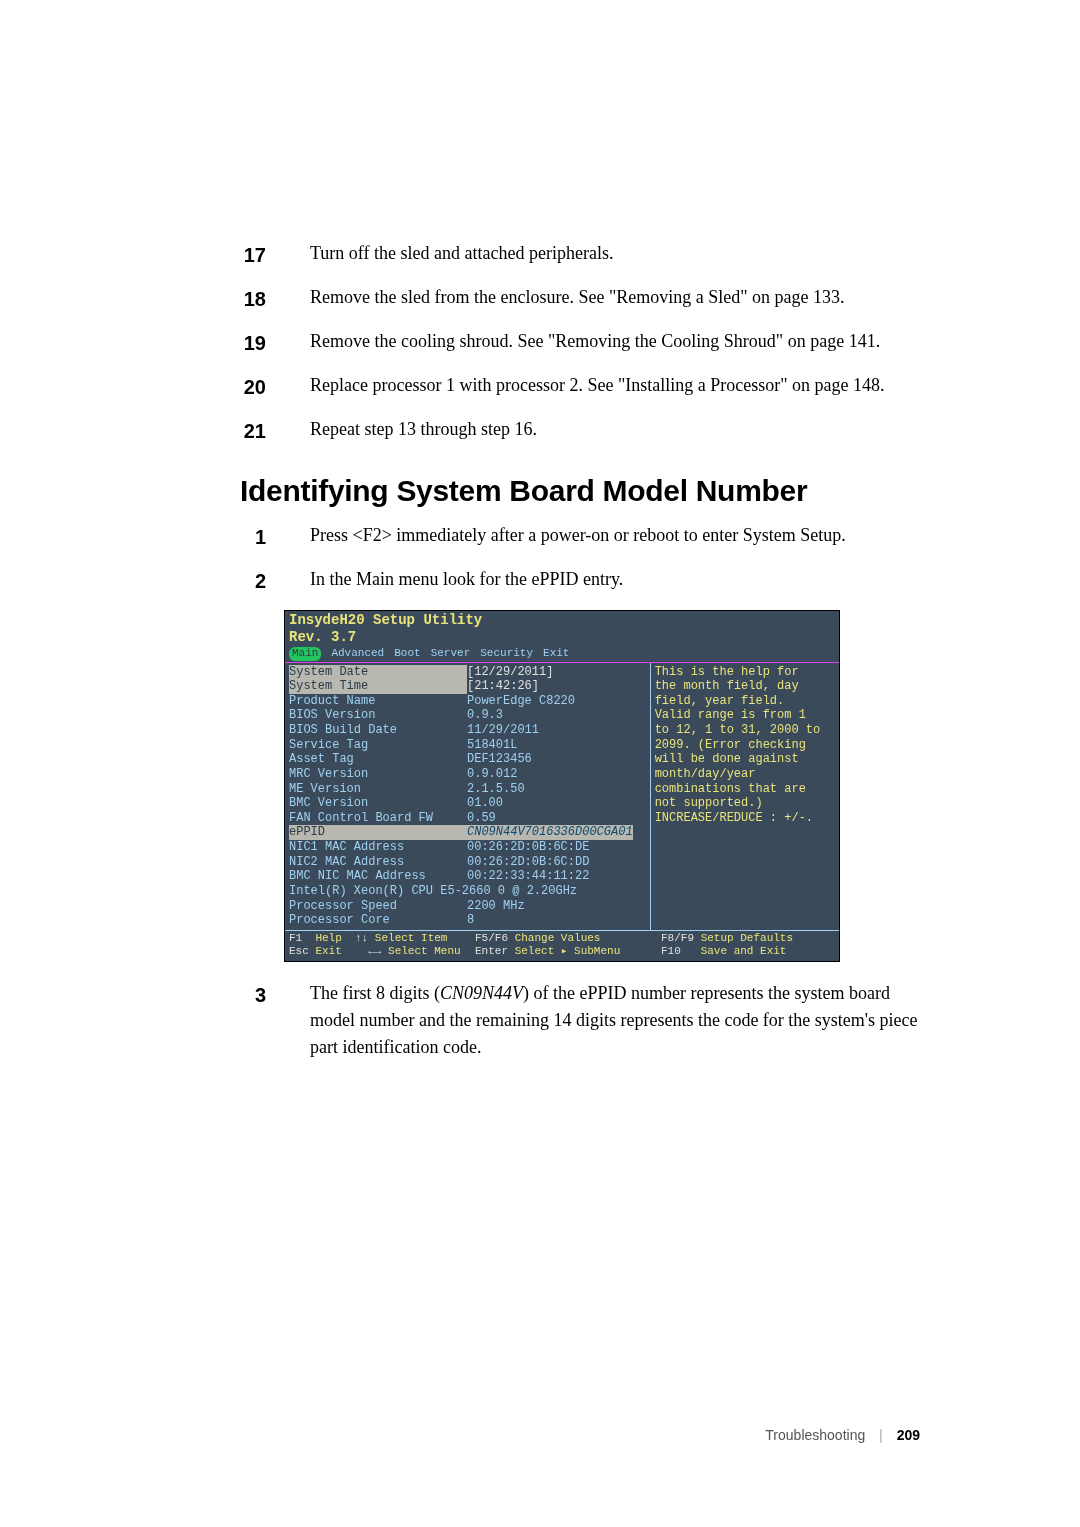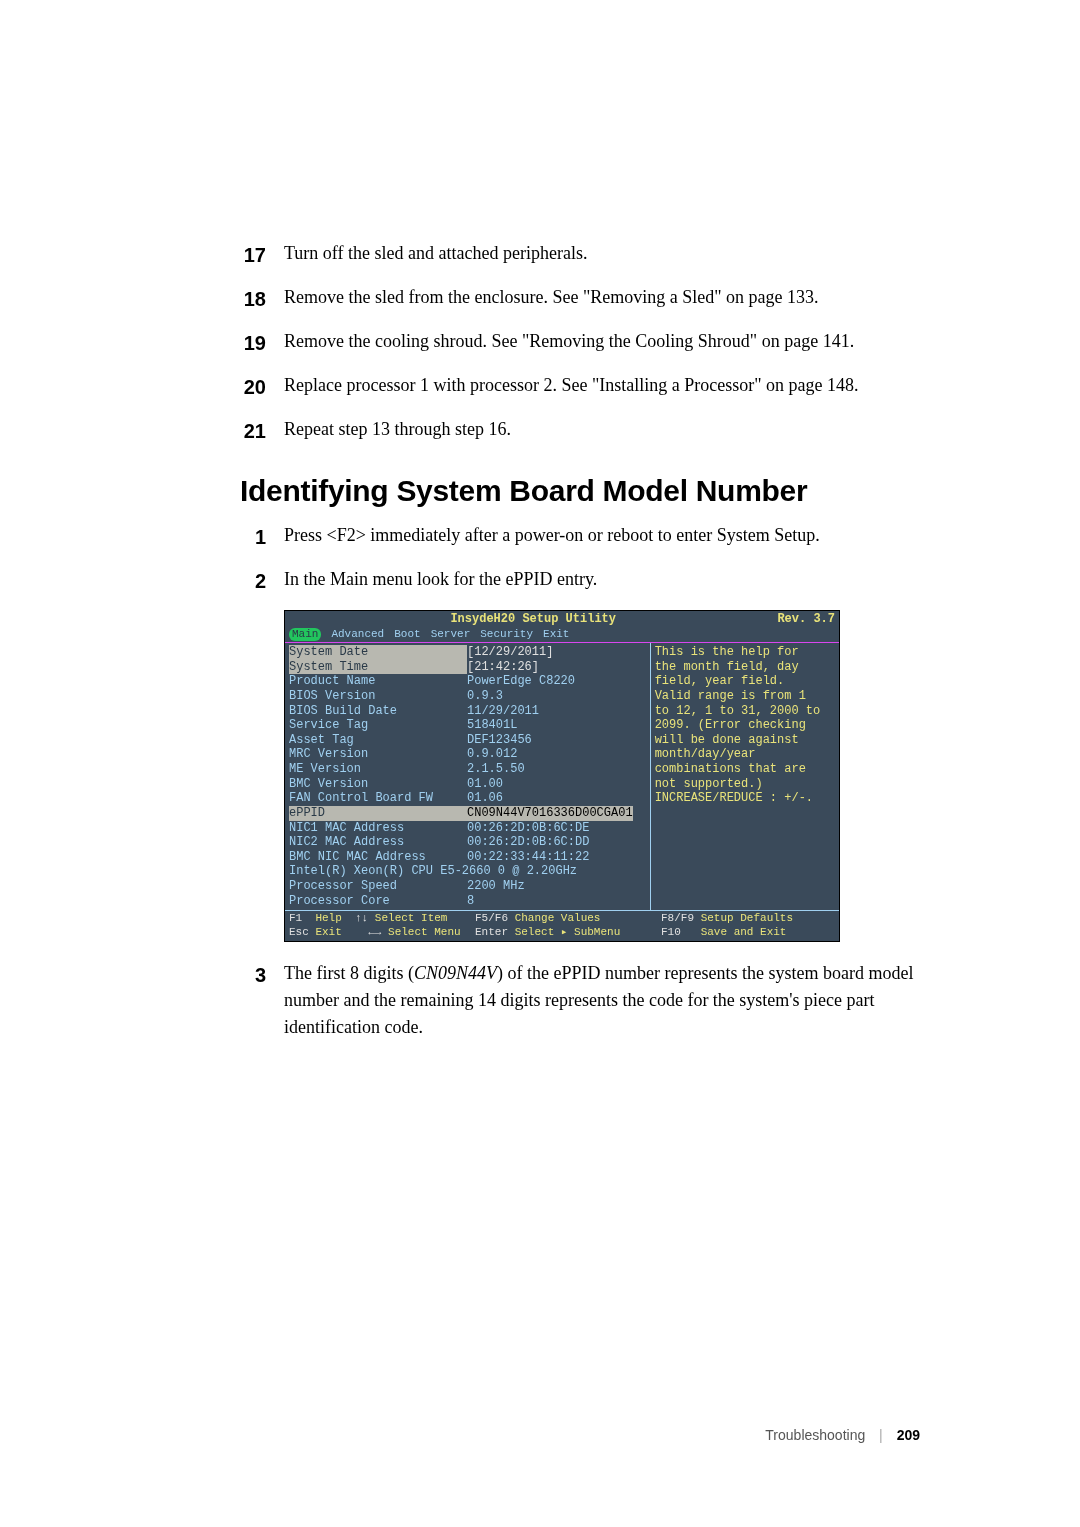--- a/index.html
+++ b/index.html
@@ -25,21 +25,21 @@
     }
     .steps .num {
       min-width: 44px;
       text-align: right;
       padding-right: 18px;
       font-family: Arial, Helvetica, sans-serif;
       font-weight: bold;
       color: #000;
       font-size: 20px;
     }
-    .steps .txt { flex: 1; }
+    .steps .txt { flex: 1; margin-left: 26px; }
     .steps .continuation { padding-left: 44px; }
     h2 {
       font-family: Arial, Helvetica, sans-serif;
       font-weight: 900;
       font-size: 30px;
       margin: 28px 0 14px 0;
       color: #000;
       letter-spacing: -0.3px;
     }
     .bios-box {
@@ -51,21 +51,22 @@
       font-size: 12px;
       line-height: 1.22;
     }
     .bios-top {
       background: #3a4a5a;
       color: #e9e37a;
       display: flex;
       justify-content: space-between;
       padding: 1px 4px;
       font-weight: bold;
-      font-size: 12px;
+      font-size: 14px;
+      flex-direction: column;
     }
     .bios-menu {
       background: #3a4a5a;
       color: #a0d0f0;
       display: flex;
       gap: 10px;
       padding: 0 4px 1px 4px;
       font-size: 11px;
     }
     .bios-menu .active {
@@ -88,21 +89,21 @@
       flex: 1;
       padding: 2px 4px;
       color: #e9e37a;
     }
     .bios-row { display: flex; white-space: pre; }
     .bios-label { width: 178px; color: #a0d0f0; }
     .bios-val { color: #a0d0f0; }
     .bios-row.hl .bios-label { background: #b8b8b0; color: #2a3a48; }
     .bios-row.hl .bios-val { color: #e0e0e0; }
     .bios-row.hl2 .bios-label { background: #b8b8b0; color: #2a3a48; }
-    .bios-row.hl2 .bios-val { color: #000000; background: #b8b8b0; }
+    .bios-row.hl2 .bios-val { color: #0c4a6e; background: #b8b8b0; font-style: italic; }
     .bios-foot {
       padding: 1px 4px 2px 4px;
       font-size: 11px;
     }
     .bios-foot .fr { display: flex; }
     .bios-foot span { color: #e9e37a; }
     .bios-foot .k { color: #e0e0e0; }
     .bios-foot .col { width: 186px; }
     .footer {
       position: absolute;
@@ -176,21 +177,21 @@
           <div class="bios-row hl"><span class="bios-label">System Time</span><span class="bios-val">[21:42:26]</span></div>
           <div class="bios-row"><span class="bios-label"></span><span class="bios-val"></span></div>
           <div class="bios-row"><span class="bios-label">Product Name</span><span class="bios-val">PowerEdge C8220</span></div>
           <div class="bios-row"><span class="bios-label">BIOS Version</span><span class="bios-val">0.9.3</span></div>
           <div class="bios-row"><span class="bios-label">BIOS Build Date</span><span class="bios-val">11/29/2011</span></div>
           <div class="bios-row"><span class="bios-label">Service Tag</span><span class="bios-val">518401L</span></div>
           <div class="bios-row"><span class="bios-label">Asset Tag</span><span class="bios-val">DEF123456</span></div>
           <div class="bios-row"><span class="bios-label">MRC Version</span><span class="bios-val">0.9.012</span></div>
           <div class="bios-row"><span class="bios-label">ME Version</span><span class="bios-val">2.1.5.50</span></div>
           <div class="bios-row"><span class="bios-label">BMC Version</span><span class="bios-val">01.00</span></div>
-          <div class="bios-row"><span class="bios-label">FAN Control Board FW</span><span class="bios-val">01.06</span></div>
+          <div class="bios-row"><span class="bios-label">FAN Control Board FW</span><span class="bios-val">0.59</span></div>
           <div class="bios-row hl2"><span class="bios-label">ePPID</span><span class="bios-val">CN09N44V7016336D00CGA01</span></div>
           <div class="bios-row"><span class="bios-label">NIC1 MAC Address</span><span class="bios-val">00:26:2D:0B:6C:DE</span></div>
           <div class="bios-row"><span class="bios-label">NIC2 MAC Address</span><span class="bios-val">00:26:2D:0B:6C:DD</span></div>
           <div class="bios-row"><span class="bios-label">BMC NIC MAC Address</span><span class="bios-val">00:22:33:44:11:22</span></div>
           <div class="bios-row"><span class="bios-label" style="width: auto;">Intel(R) Xeon(R) CPU E5-2660 0 @ 2.20GHz</span></div>
           <div class="bios-row"><span class="bios-label">Processor Speed</span><span class="bios-val">2200 MHz</span></div>
           <div class="bios-row"><span class="bios-label">Processor Core</span><span class="bios-val">8</span></div>
         </div>
       <div class="bios-right" id="bios-right">
           <div>This is the help for</div>

